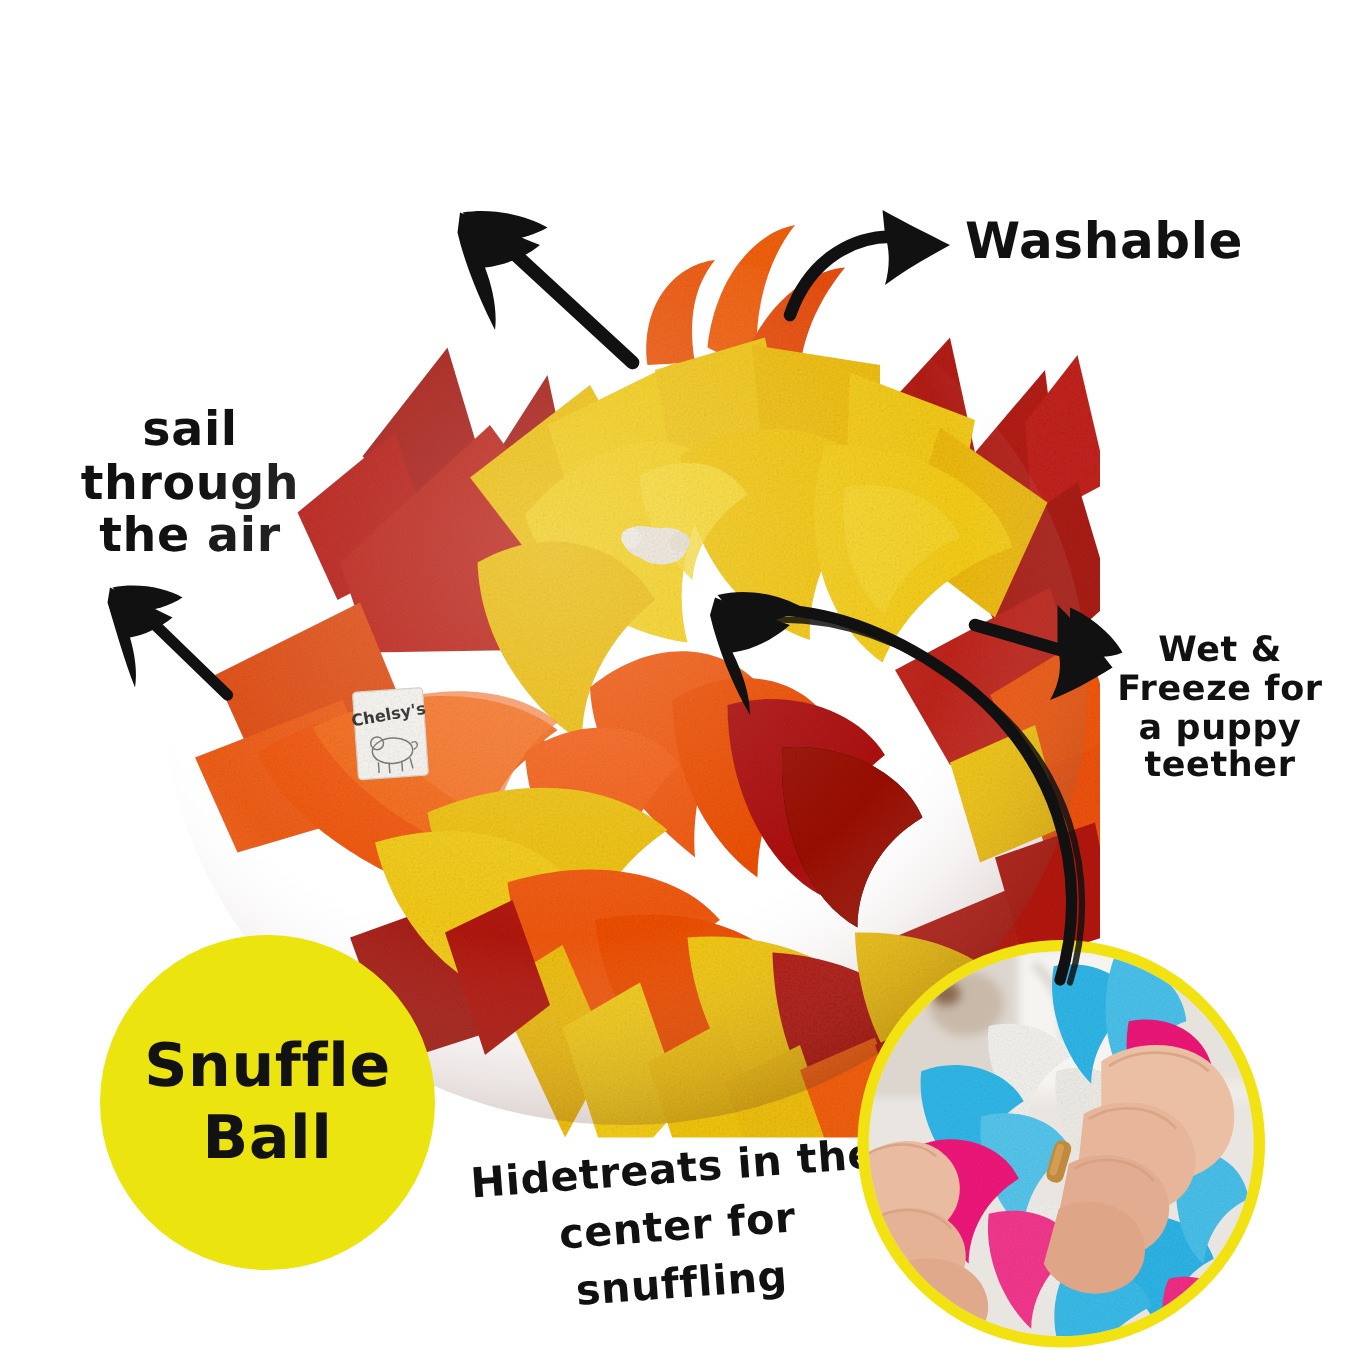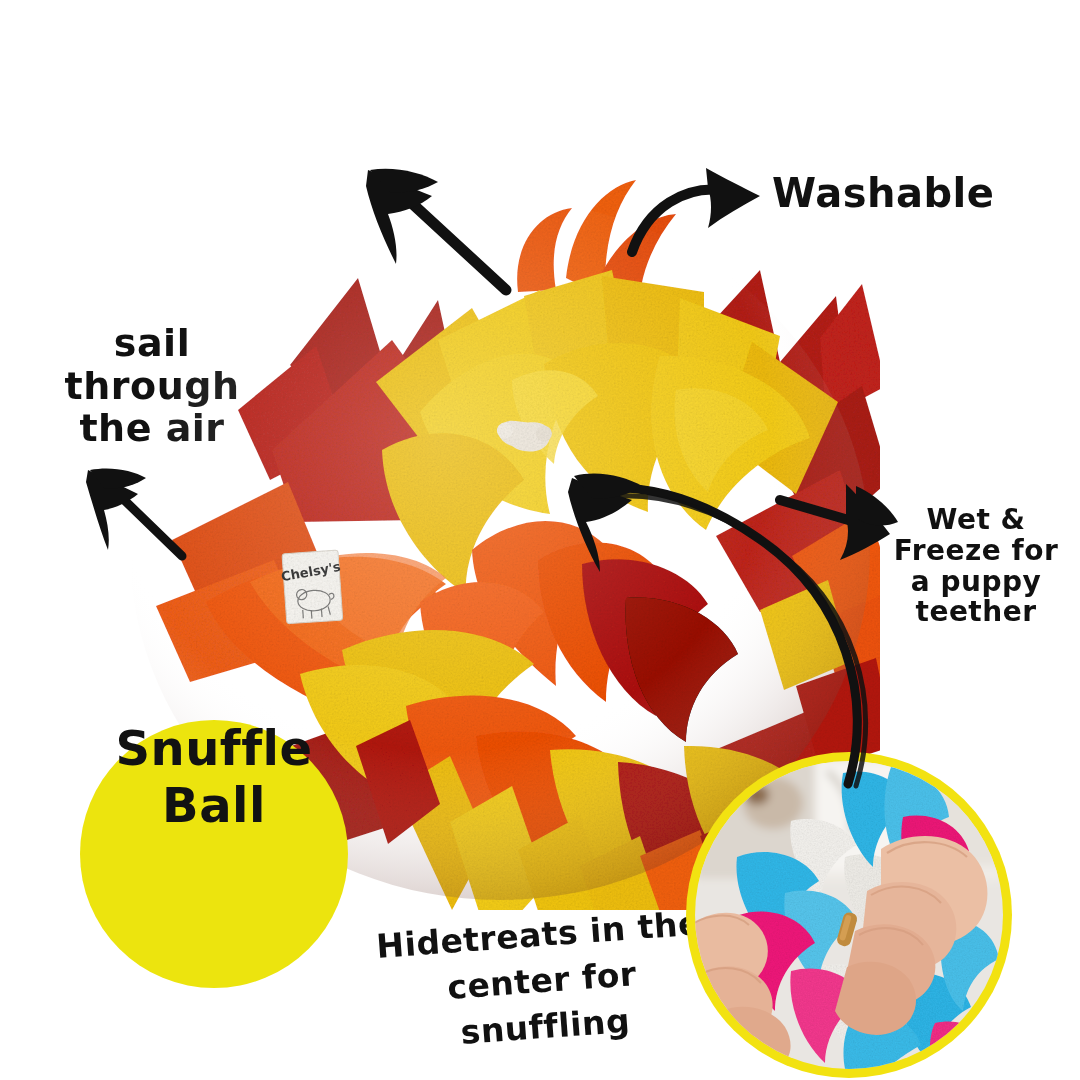--- a/index.html
+++ b/index.html
@@ -66,25 +66,26 @@
     text-align: center;
     line-height: 1.4;
     transform: rotate(-4.2deg);
     transform-origin: center center;
   }
 
   
   #badge {
     position: absolute;
     left: 80px;
-    top: 720px;
+    top: 748px;
     width: 268px;
     height: 268px;
     border-radius: 50%;
     display: flex;
+    align-items: center;
     justify-content: center;
     z-index: 6;
   }
   #badge-text {
     color: #121212;
     font-family: "DejaVu Sans", sans-serif;
     font-weight: 700;
     font-size: 48px;
     line-height: 1.18;
     text-align: center;

